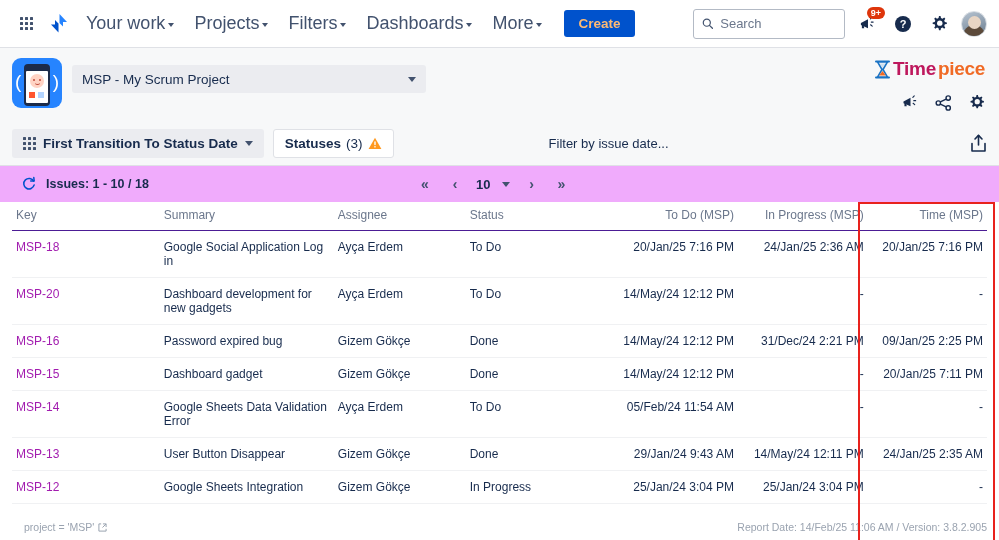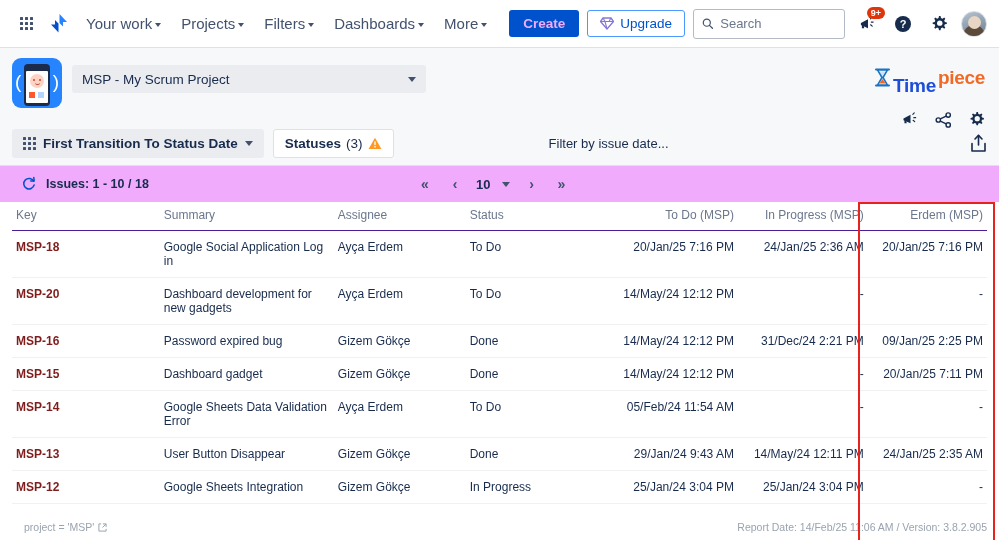--- a/index.html
+++ b/index.html
@@ -30,35 +30,35 @@
   .grid9 {
     display: grid;
     grid-template-columns: repeat(3, 3px);
     grid-template-rows: repeat(3, 3px);
     gap: 2px;
   }
   .grid9 i { background: #42526e; border-radius: 0.5px; display:block; width:3px; height:3px;}
   .jiralogo { width: 30px; height: 28px; display:flex; align-items:center; justify-content:center; cursor:pointer; }
   .navitem {
     display: flex; align-items: center; gap: 3px;
-    font-size: 15px; color: #42526e;
+    font-size: 18px; color: #42526e;
     padding: 6px 8px;
     border-radius: 3px;
     cursor: pointer;
     white-space: nowrap;
   }
   .chev {
     width: 0; height: 0;
     border-left: 3.5px solid transparent;
     border-right: 3.5px solid transparent;
     border-top: 4.5px solid #42526e;
     margin-top: 2px;
   }
   .create-btn {
-    background: #0052cc; color: #f0abfc;
+    background: #0052cc; color: #fdba74;
     font-size: 13.5px; font-weight: bold;
     padding: 6px 14px; border-radius: 3px;
     border: none; cursor: pointer;
     margin-left: 10px;
   }
   .nav-right { margin-left: auto; display: flex; align-items: center; gap: 8px; }
   .upgrade-btn {
     display: flex; align-items: center; gap: 6px;
     border: 1.5px solid #4c9aff;
     border-radius: 3px;
@@ -217,21 +217,21 @@
     position: absolute;
     right: 14px; top: 10px;
     text-align: right;
   }
   .brand {
     display: flex; align-items: center; justify-content: flex-end;
     gap: 2px;
     font-size: 19px; font-weight: bold;
     letter-spacing: -0.3px;
   }
-  .brand .t { color: #1d4ed8; margin-top: 17px; }
+  .brand .t { color: #be185d; }
   .brand .p { color: #f06a25; }
   .brand-icons {
     display: flex; justify-content: flex-end;
     gap: 16px; margin-top: 14px;
   }
   .brand-icons .bi { cursor: pointer; display:flex; align-items:center; }
 
   
   .toolbar {
     background: #f7f8f9;
@@ -307,21 +307,21 @@
     padding: 6px 4px 8px 4px;
     border-bottom: 1px solid #4c1d95;
   }
   td {
     font-size: 12px; color: #172b4d;
     padding: 9px 4px;
     border-bottom: 1px solid #f0f1f3;
     vertical-align: top;
   }
   th.num, td.num { text-align: right; }
-  .key-link { color: #7f1d1d; font-weight: bold; font-size: 12px; cursor: pointer; }
+  .key-link { color: #a21caf; font-weight: normal; font-size: 12px; cursor: pointer; }
   .col-key { width: 140px; }
   .col-sum { width: 165px; }
   .col-asg { width: 125px; }
   .col-sta { width: 130px; }
   .col-td  { width: 128px; }
   .col-ip  { width: 123px; }
   .col-dn  { width: 113px; }
 
   .redbox {
     position: absolute;
@@ -386,27 +386,20 @@
     <span>Dashboards</span>
     <span class="chev"></span>
   </div>
   <div class="navitem">
     <span>More</span>
     <span class="chev"></span>
   </div>
   <button class="create-btn">Create</button>
 
   <div class="nav-right">
-    <div class="upgrade-btn">
-      <svg width="14" height="13" viewBox="0 0 14 13">
-        <path d="M3 1 L11 1 L13.5 4.5 L7 12 L0.5 4.5 Z" fill="none" stroke="#8777d9" stroke-width="1.3"></path>
-        <path d="M0.5 4.5 L13.5 4.5 M3 1 L5 4.5 L7 12 M11 1 L9 4.5" stroke="#8777d9" stroke-width="1.1" fill="none"></path>
-      </svg>
-      <span>Upgrade</span>
-    </div>
 
     <div class="searchbox">
       <svg width="13" height="13" viewBox="0 0 14 14">
         <circle cx="6" cy="6" r="4.4" fill="none" stroke="#42526e" stroke-width="1.5"></circle>
         <line x1="9.3" y1="9.3" x2="13" y2="13" stroke="#42526e" stroke-width="1.6" stroke-linecap="round"></line>
       </svg>
       <input type="text" placeholder="Search" style="">
     </div>
 
     <div class="icon-btn">
@@ -557,21 +550,21 @@
   <div class="redbox" style="left: 857.719px; top: 0px; width: 137.281px; height: 400.5px; border-color: rgb(232, 34, 29);"></div>
   <table>
     <thead>
       <tr>
         <th class="col-key">Key</th>
         <th class="col-sum">Summary</th>
         <th class="col-asg">Assignee</th>
         <th class="col-sta">Status</th>
         <th class="col-td num">To Do (MSP)</th>
         <th class="col-ip num">In Progress (MSP)</th>
-        <th class="col-dn num">Erdem (MSP)</th>
+        <th class="col-dn num">Time (MSP)</th>
       </tr>
     </thead>
     <tbody id="tbody">
         <tr>
           <td class="col-key"><span class="key-link">MSP-18</span></td>
           <td class="col-sum">Google Social Application Log in</td>
           <td class="col-asg">Ayça Erdem</td>
           <td class="col-sta">To Do</td>
           <td class="col-td num">20/Jan/25 7:16 PM</td>
           <td class="col-ip num">24/Jan/25 2:36 AM</td>

